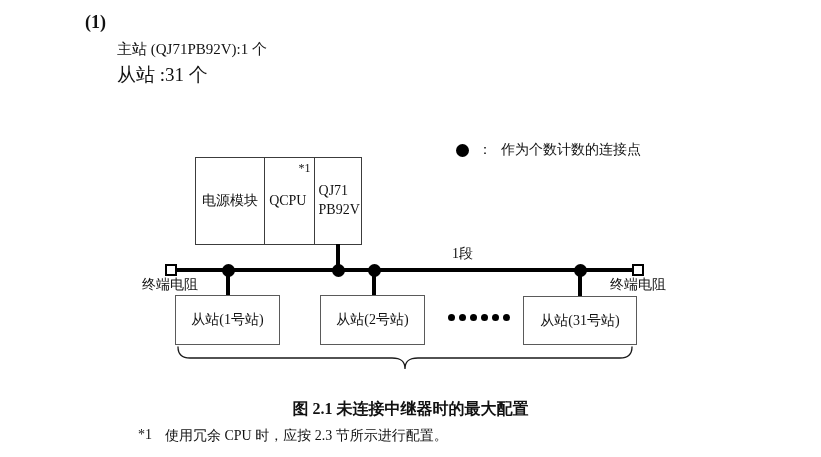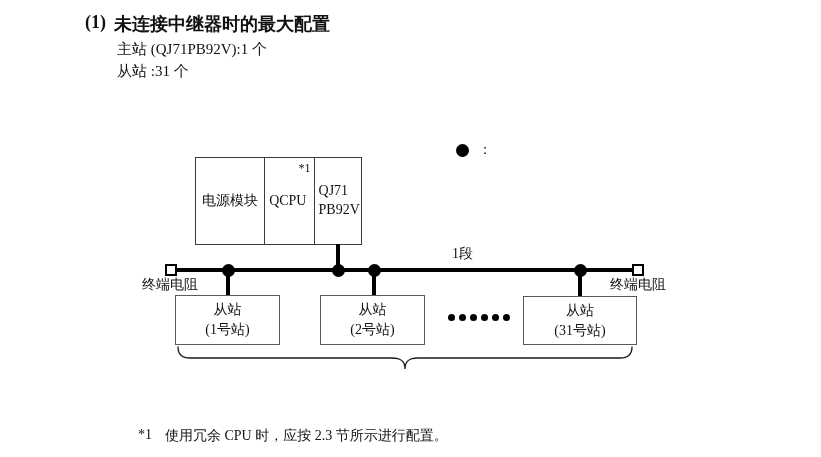--- a/index.html
+++ b/index.html
@@ -9,21 +9,21 @@
     background:#fff;
     font-family:"Liberation Serif","DejaVu Serif",serif;
     color:#111;
     overflow:hidden;
   }
   .abs{position:absolute;}
 
   
   .heading{left:85px;top:12px;font-size:18px;font-weight:bold;display:flex;gap:8px;white-space:nowrap;}
   .spec1{left:117px;top:40px;font-size:15px;white-space:nowrap;font-family:Liberation Serif, serif;}
-  .spec2{left:117px;top:62px;font-size:15px;white-space:nowrap;}
+  .spec2{left:117px;top:62px;font-size:19px;white-space:nowrap;}
 
   
   .master-label{left:188px;top:136px;font-size:14px;white-space:nowrap;}
   .master-box{left:195px;top:157px;width:167px;height:88px;border:1px solid #3c3c3c;display:flex;box-sizing:border-box;background:#fff;}
   .cell{box-sizing:border-box;font-size:14px;display:flex;align-items:center;justify-content:center;}
   .cell-power{width:70px;border-right:1px solid #3c3c3c;}
   .cell-cpu{width:50px;border-right:1px solid #3c3c3c;position:relative;justify-content:flex-start;padding-left:4px;}
   .cpu-note{position:absolute;top:3px;right:3px;font-size:12px;}
   .cell-net{width:47px;flex-direction:column;align-items:flex-start;justify-content:center;padding-left:4px;line-height:1.35;}
 
@@ -40,21 +40,21 @@
   .v-s2{left:372px;top:272px;height:24px;}
   .v-s3{left:578px;top:272px;height:24px;}
   .cp-dot{width:13px;height:13px;border-radius:50%;background:#000;}
   .d1{left:222px;top:264px;} .d2{left:332px;top:264px;} .d3{left:368px;top:264px;} .d4{left:574px;top:264px;}
   .term{width:8px;height:8px;border:2px solid #000;background:#fff;}
   .term-l{left:165px;top:264px;} .term-r{left:632px;top:264px;}
   .term-label{font-size:14px;white-space:nowrap;font-family:Liberation Serif, serif;}
   .tl-l{left:142px;top:276px;} .tl-r{left:610px;top:276px;}
 
   
-  .slave-box{border:1px solid #5a5a5a;background:#fff;box-sizing:border-box;display:flex;flex-direction:column;align-items:center;justify-content:center;font-size:14px;line-height:1.4;text-align:center;}
+  .slave-box{border:1px solid #5a5a5a;background:#fff;box-sizing:border-box;display:flex;flex-direction:row;align-items:center;justify-content:center;font-size:14px;line-height:1.4;text-align:center;}
   .s1{left:175px;top:295px;width:105px;height:50px;}
   .s2{left:320px;top:295px;width:105px;height:50px;}
   .s3{left:523px;top:296px;width:114px;height:49px;}
 
   
   .ellipsis{left:448px;top:314px;display:flex;gap:4px;align-items:center;}
   .mini-dot{width:7px;height:7px;border-radius:50%;background:#000;display:inline-block;}
 
   
   .brace-svg{left:0;top:0;width:821px;height:457px;pointer-events:none;}
@@ -64,40 +64,40 @@
   .caption{left:0;top:399px;width:821px;text-align:center;font-size:16px;font-weight:bold;white-space:nowrap;}
   .footnote{left:138px;top:427px;font-size:14px;display:flex;gap:13px;white-space:nowrap;}
 </style>
 </head>
 <body>
 
 <div class="page">
 
   <div class="abs heading">
     <span>(1)</span>
-    <span>未连接中继器时的最大配置</span>
   </div>
   <div class="abs spec1">主站 (QJ71PB92V):1 个</div>
   <div class="abs spec2">从站 :31 个</div>
 
   <div class="abs master-box">
     <div class="cell cell-power">电源模块</div>
     <div class="cell cell-cpu">
       <span class="cpu-note">*1</span>
       <span>QCPU</span>
     </div>
     <div class="cell cell-net">
       <span>QJ71</span>
       <span>PB92V</span>
     </div>
   </div>
 
   <div class="abs legend">
     <span class="dot-big"></span>
     <span>：</span>
+    <span>作为个数计数的连接点</span>
   </div>
 
   <div class="abs seg-label">1段</div>
   <div class="abs bus"></div>
   <div class="abs vline v-master"></div>
   <div class="abs vline v-s1"></div>
   <div class="abs vline v-s2"></div>
   <div class="abs vline v-s3"></div>
   <div class="abs cp-dot d1"></div>
   <div class="abs cp-dot d2"></div>
@@ -126,18 +126,19 @@
   </div>
   <div class="abs slave-box s3">
     <span>从站</span>
     <span>(31号站)</span>
   </div>
 
   <svg class="abs brace-svg" viewBox="0 0 821 457">
     <path d="M 178 347 C 178 354 181 358 190 358 L 392 358 C 401 358 405 361 405 369 C 405 361 409 358 418 358 L 620 358 C 629 358 632 354 632 347" fill="none" stroke="#1a1a1a" stroke-width="1.3" stroke-linecap="round"></path>
   </svg>
 
+  <div class="abs caption">图 2.1 未连接中继器时的最大配置</div>
   <div class="abs footnote">
     <span>*1</span>
     <span>使用冗余 CPU 时，应按 2.3 节所示进行配置。</span>
   </div>
 
 </div>
 
 </body></html>

